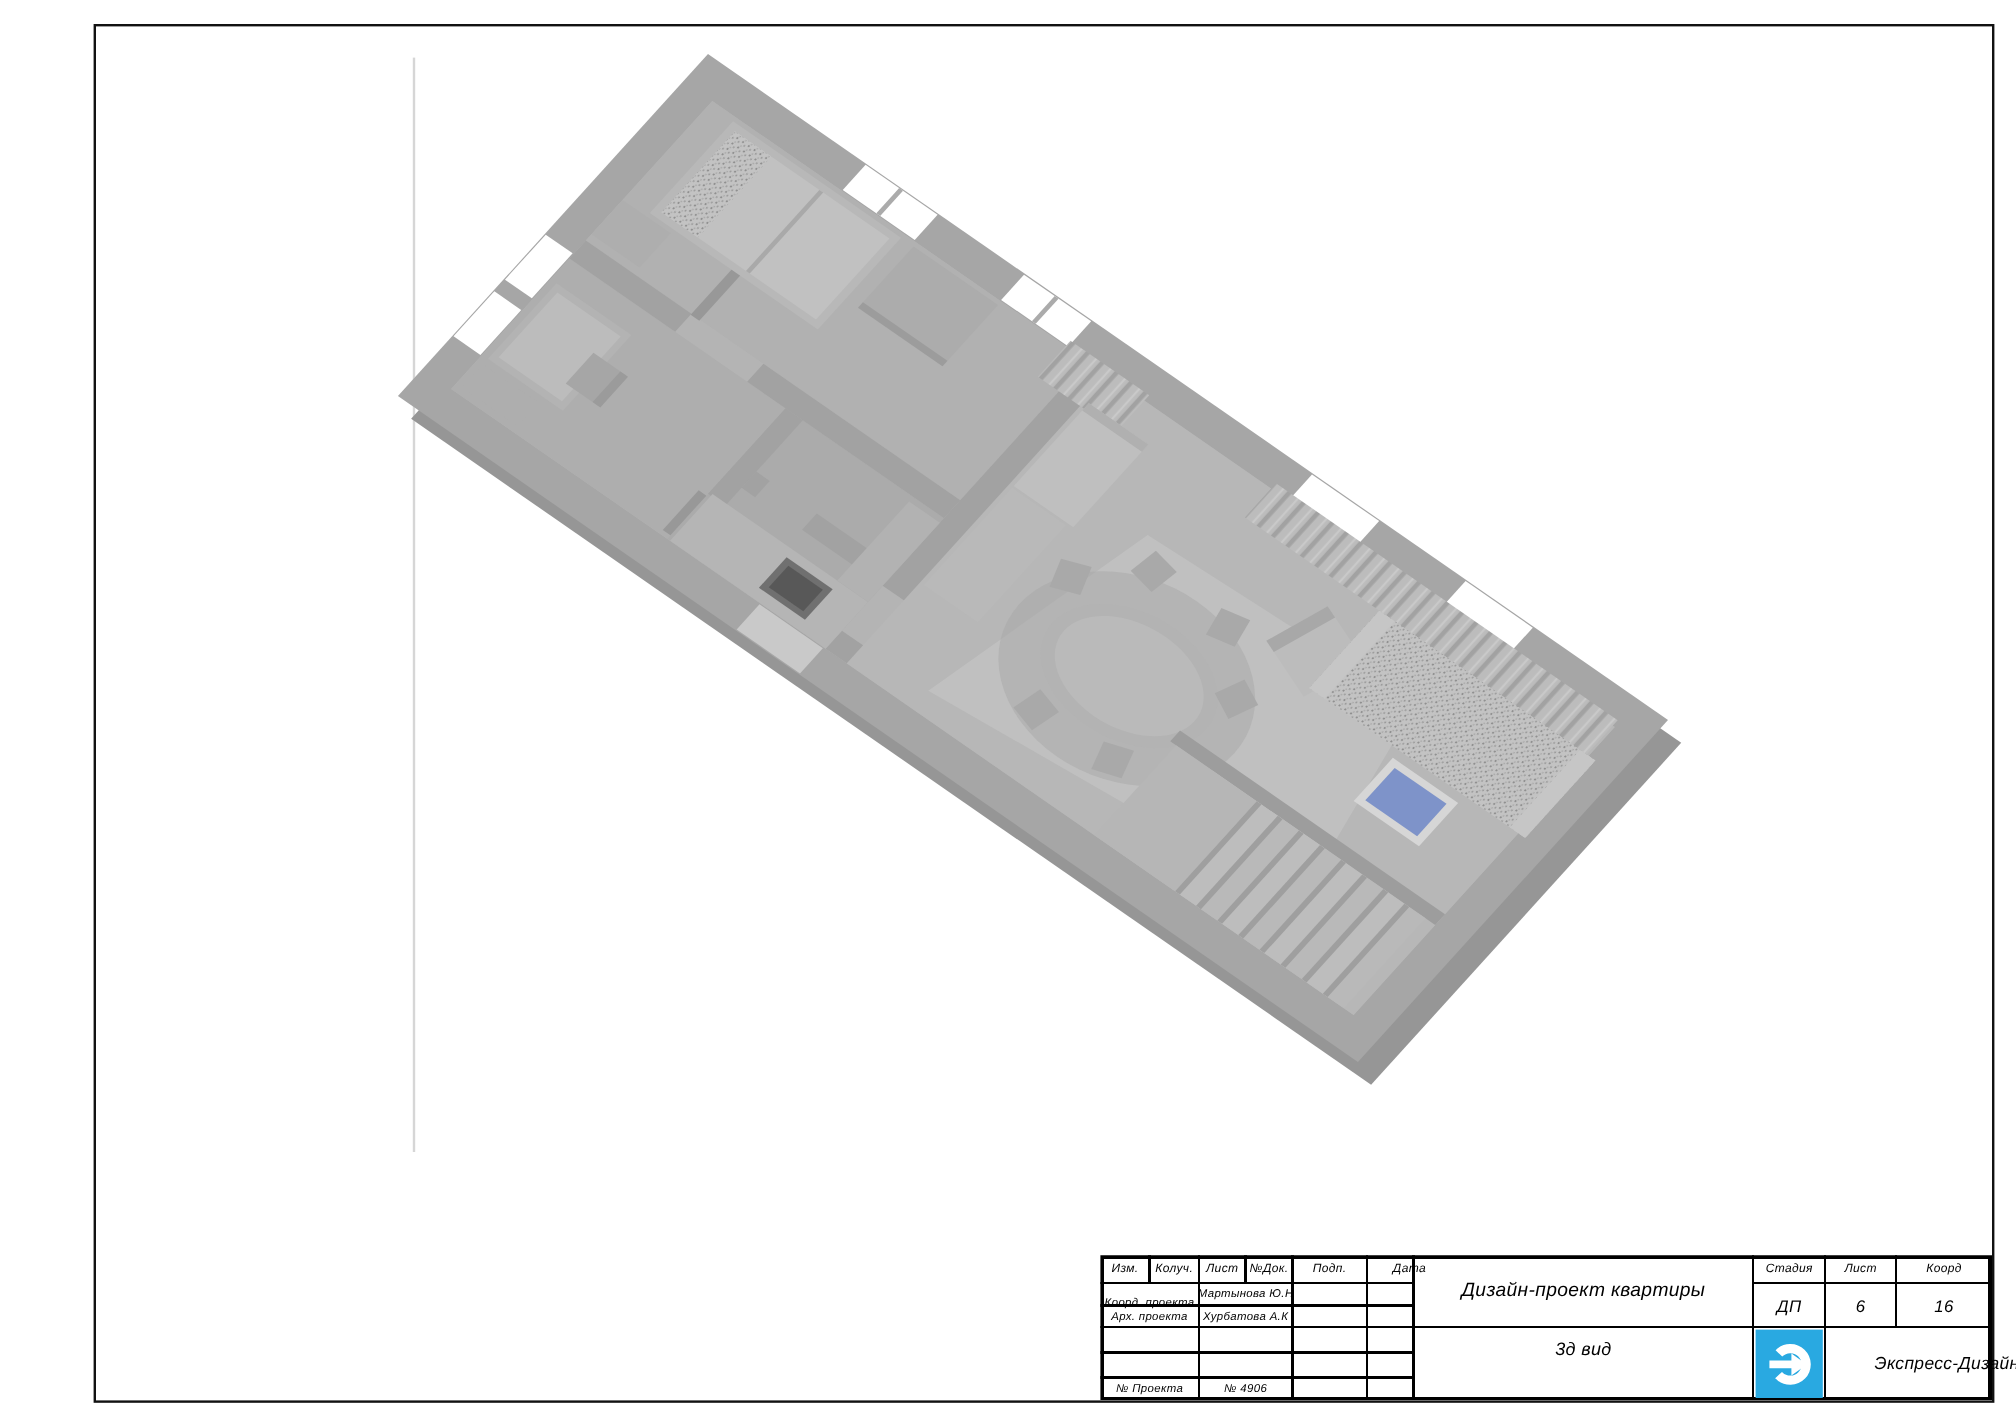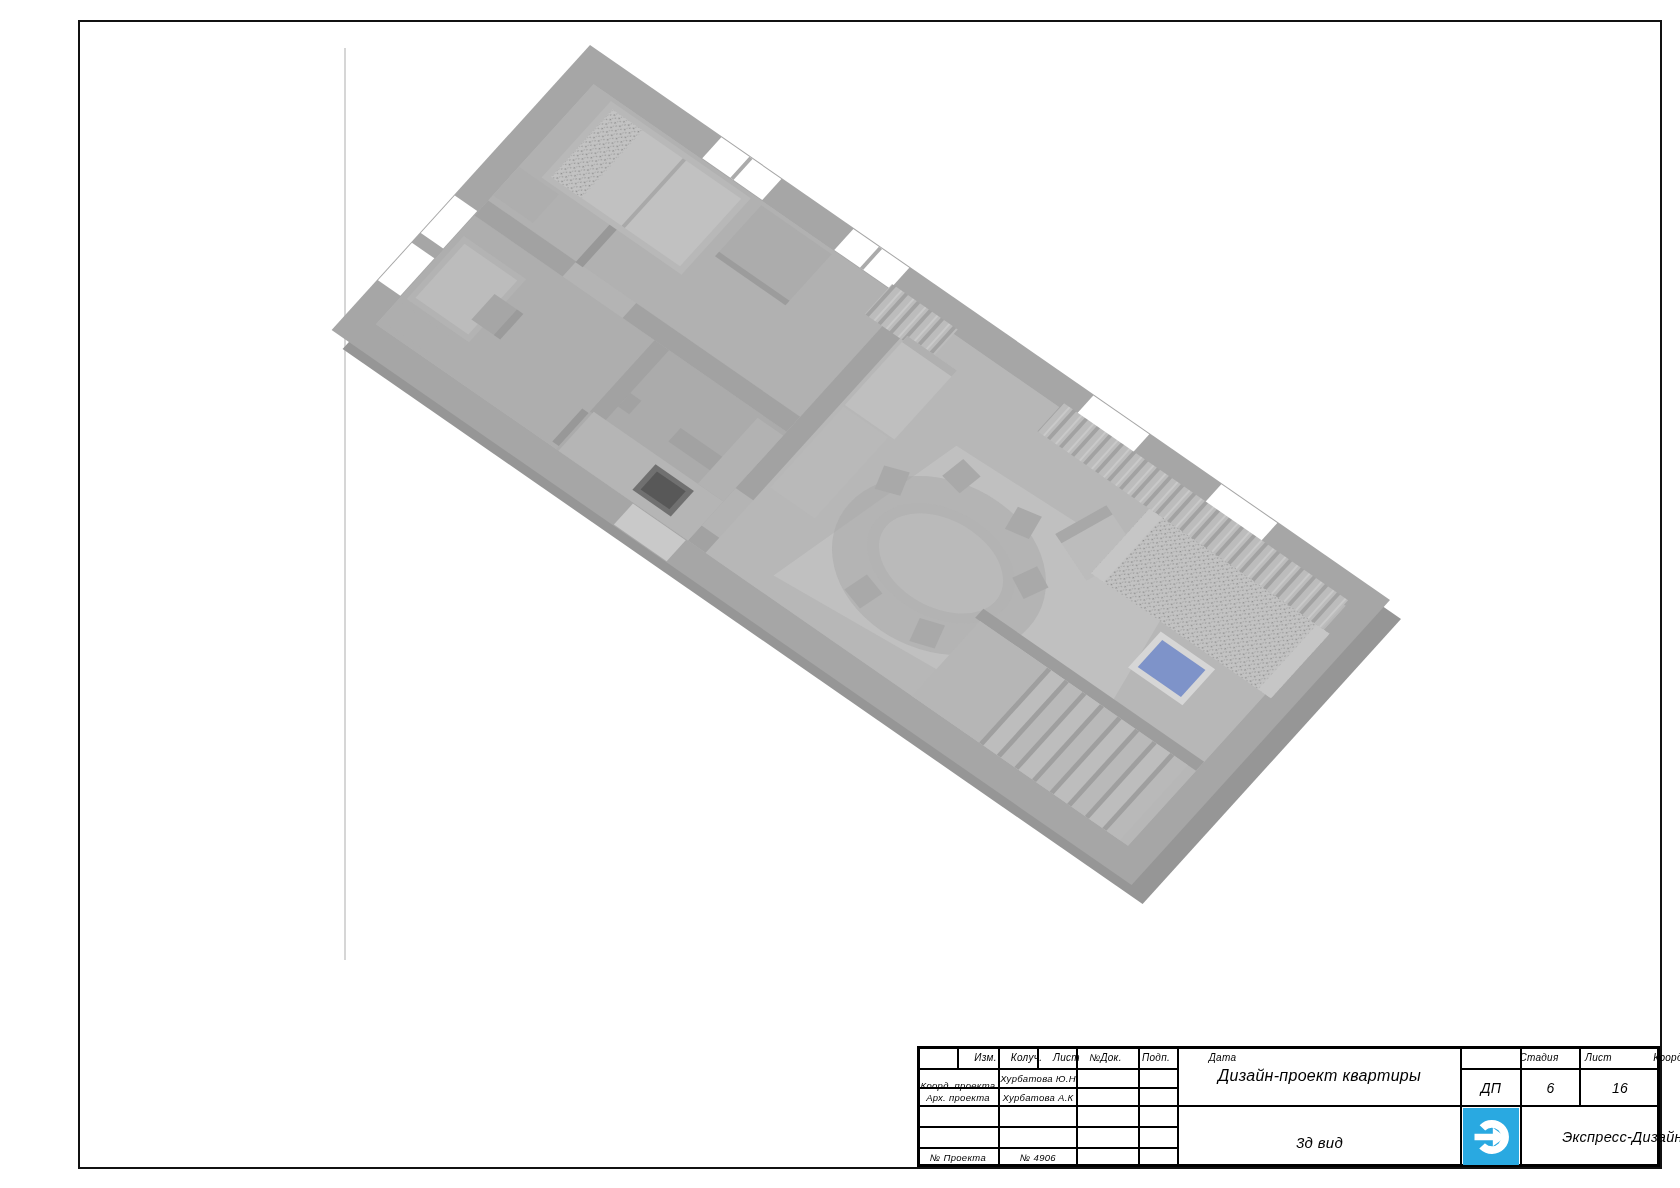--- a/index.html
+++ b/index.html
@@ -7,25 +7,25 @@
          font-family:"Liberation Sans", sans-serif;color:#000;}
   .page-border{position:absolute;left:78px;top:20px;width:1580px;height:1145px;
                border:2px solid #111;}
   .bg-line{position:absolute;left:344px;top:48px;width:2px;height:912px;background:#d6d6d6;}
   .render{position:absolute;left:0;top:0;}
   
   .tblock{position:absolute;left:917px;top:1046px;width:743px;height:121px;}
   .tblock svg.grid{position:absolute;left:0;top:0;}
   .cell{position:absolute;display:flex;align-items:center;justify-content:center;
         font-style:italic;letter-spacing:.3px;white-space:nowrap;overflow:hidden;}
-  .lab{font-size:10px;padding-left:48px;}
+  .lab{font-size:10px;}
   .small{font-size:9.5px;}
   .val{font-size:14px;}
   .title-cell{font-size:16px;}
-  .view-cell{font-size:15px;align-items:flex-start;padding-top:28px;box-sizing:border-box;}
+  .view-cell{font-size:15px;align-items:flex-start;padding-top:10px;box-sizing:border-box;}
   .company-cell{font-size:14.5px;margin-left:32px;}
   .logo-cell{position:absolute;display:flex;align-items:center;justify-content:center;}
 </style>
 </head>
 <body>
 
 <div class="sheet">
 
   <div class="page-border"></div>
   <div class="bg-line"></div>
@@ -220,21 +220,21 @@
     </svg>
 
     <div class="cell lab" style="left:0;top:0;width:41px;height:23px">Изм.</div>
     <div class="cell lab" style="left:41px;top:0;width:41px;height:23px">Колуч.</div>
     <div class="cell lab" style="left:82px;top:0;width:39px;height:23px">Лист</div>
     <div class="cell lab" style="left:121px;top:0;width:39px;height:23px">№Док.</div>
     <div class="cell lab" style="left:160px;top:0;width:62px;height:23px">Подп.</div>
     <div class="cell lab" style="left:238px;top:0;width:39px;height:23px">Дата</div>
 
     <div class="cell small" style="left:0;top:23px;width:82px;height:32px">Коорд. проекта</div>
-    <div class="cell small" style="left:82px;top:23px;width:78px;height:19px">Хурбатова Ю.Н</div>
+    <div class="cell small" style="left:82px;top:23px;width:78px;height:19px">Мартынова Ю.Н</div>
     <div class="cell small" style="left:0;top:42px;width:82px;height:18px">Арх. проекта</div>
     <div class="cell small" style="left:82px;top:42px;width:78px;height:18px">Хурбатова А.К</div>
     <div class="cell small" style="left:0;top:60px;width:82px;height:21px"></div>
     <div class="cell small" style="left:0;top:81px;width:82px;height:21px"></div>
     <div class="cell small" style="left:0;top:102px;width:82px;height:19px">№ Проекта</div>
     <div class="cell small" style="left:82px;top:102px;width:78px;height:19px">№ 4906</div>
 
     <div class="cell title-cell" style="left:261px;top:0;width:283px;height:60px">Дизайн-проект квартиры</div>
     <div class="cell view-cell" style="left:261px;top:60px;width:283px;height:61px">3д вид</div>
 

